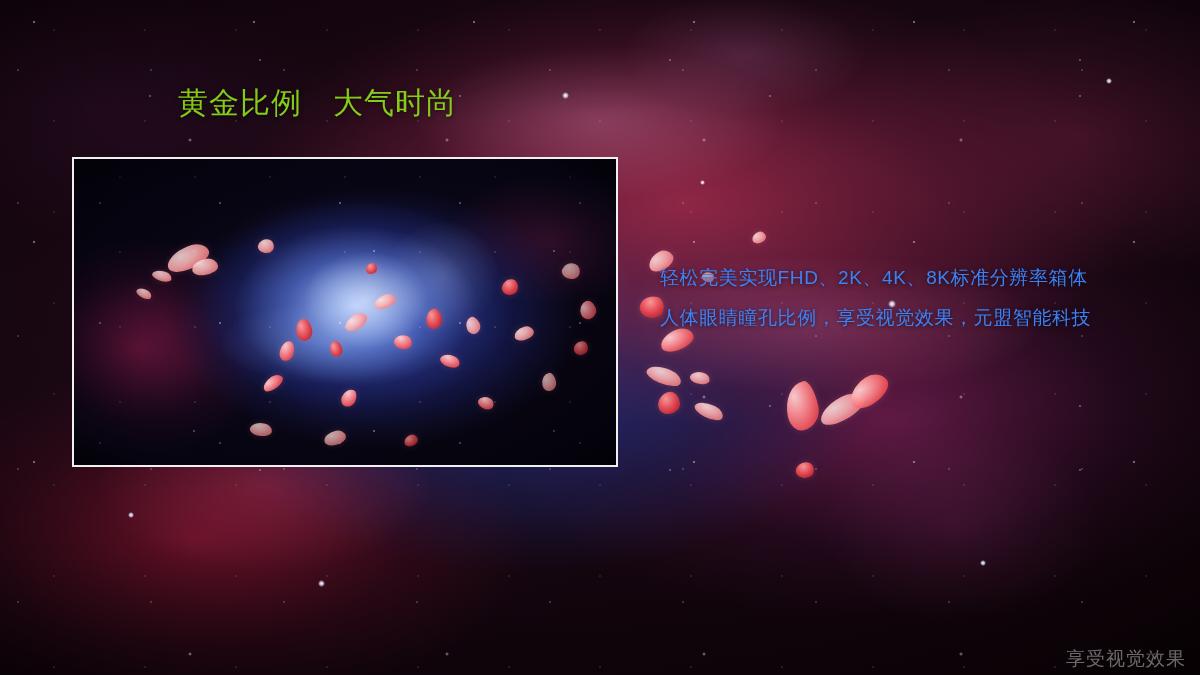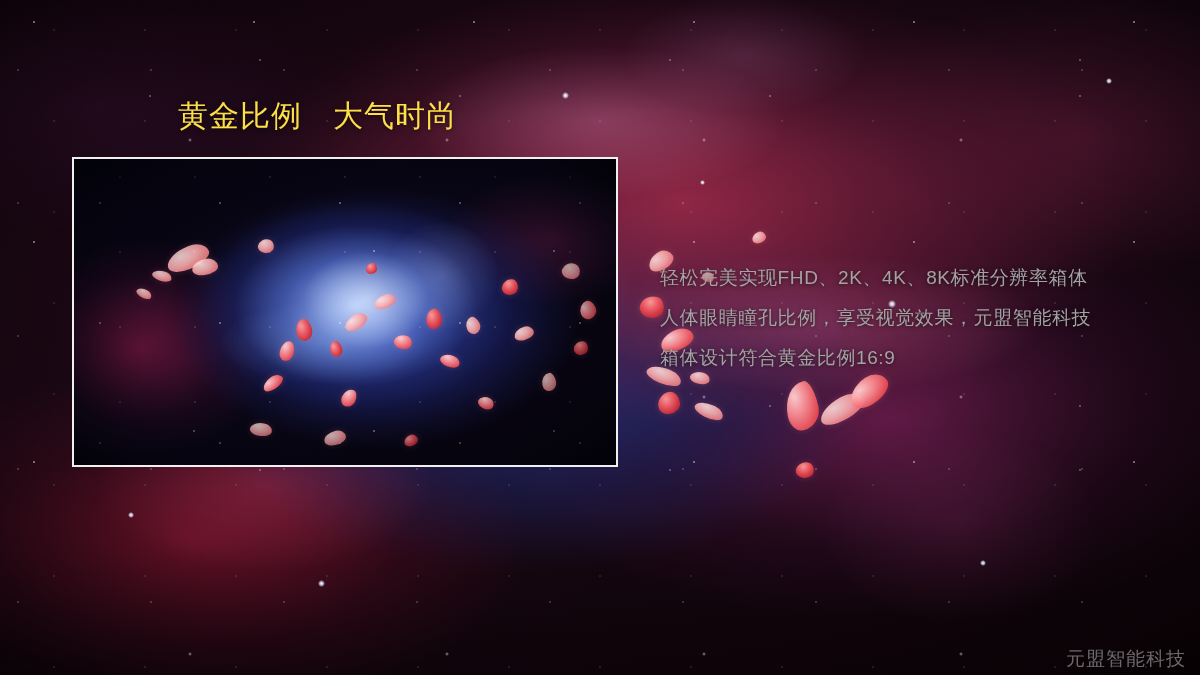--- a/index.html
+++ b/index.html
@@ -131,33 +131,33 @@
     opacity: .85;
   }
   #pic-vignette {
     background: radial-gradient(ellipse 70% 70% at 50% 50%, rgba(0,0,0,0) 48%, rgba(2,2,10,0.62) 88%, rgba(1,1,6,0.9) 100%);
   }
 
   
   #slide-title {
     position: absolute;
     left: 178px;
-    top: 101px;
+    top: 88px;
     font-size: 30px;
     line-height: 1;
-    color: #fde047;
+    color: #84cc16;
     letter-spacing: 1px;
     white-space: pre;
     text-shadow: 0 1px 4px rgba(0,0,0,0.55);
   }
   #body-text {
     position: absolute;
     left: 660px;
     top: 258px;
-    color: #a3a3a3;
+    color: #3b82f6;
     font-size: 19px;
     line-height: 40px;
     letter-spacing: .6px;
     white-space: nowrap;
     text-shadow: 0 1px 4px rgba(0,0,0,0.6);
   }
   #body-text .line { display: block; }
 
   #watermark {
     position: absolute;
@@ -237,18 +237,17 @@
   <div class="petal" style="left:786px;top:382px;width:32px;height:48px;transform:rotate(-12deg);border-radius:70% 30% 62% 38% / 66% 58% 42% 34%;"></div>
   <div class="petal soft" style="left:818px;top:398px;width:48px;height:22px;transform:rotate(-28deg);"></div>
   <div class="petal" style="left:848px;top:378px;width:42px;height:26px;transform:rotate(-34deg);"></div>
   <div class="petal deep" style="left:796px;top:462px;width:18px;height:16px;transform:rotate(10deg);"></div>
   <div class="petal soft" style="left:752px;top:232px;width:14px;height:11px;transform:rotate(-18deg);"></div>
   <div class="petal soft" style="left:702px;top:272px;width:12px;height:10px;transform:rotate(24deg);"></div>
 
   <div id="body-text">
     <span class="line">轻松完美实现FHD、2K、4K、8K标准分辨率箱体</span>
     <span class="line">人体眼睛瞳孔比例，享受视觉效果，元盟智能科技</span>
-    <span class="line">箱体设计符合黄金比例16:9</span>
   </div>
 
-  <div id="watermark">元盟智能科技</div>
+  <div id="watermark">享受视觉效果</div>
 
 </div>
 
 </body></html>

